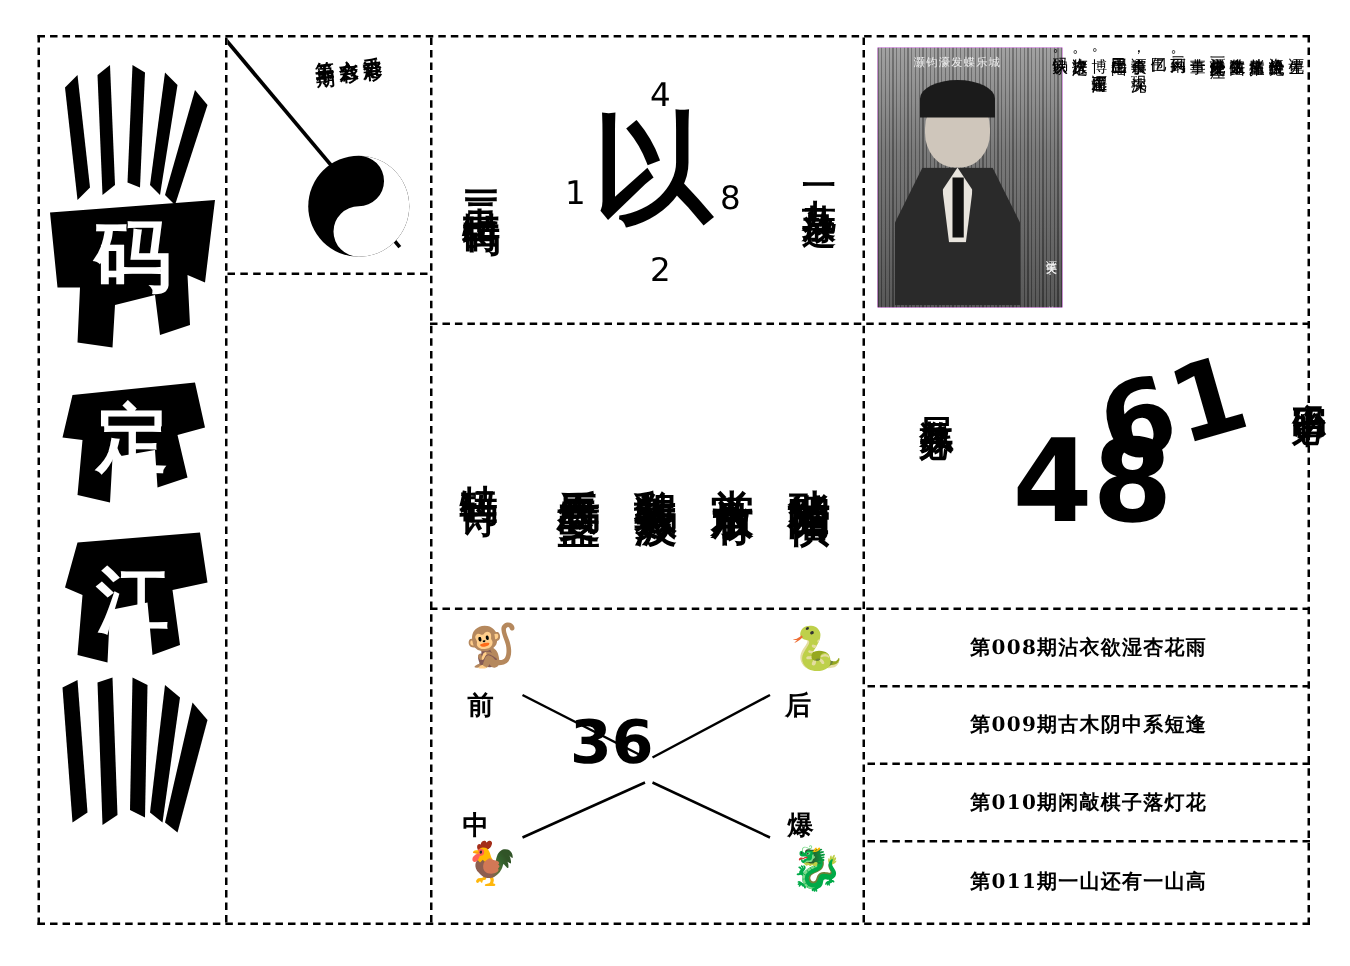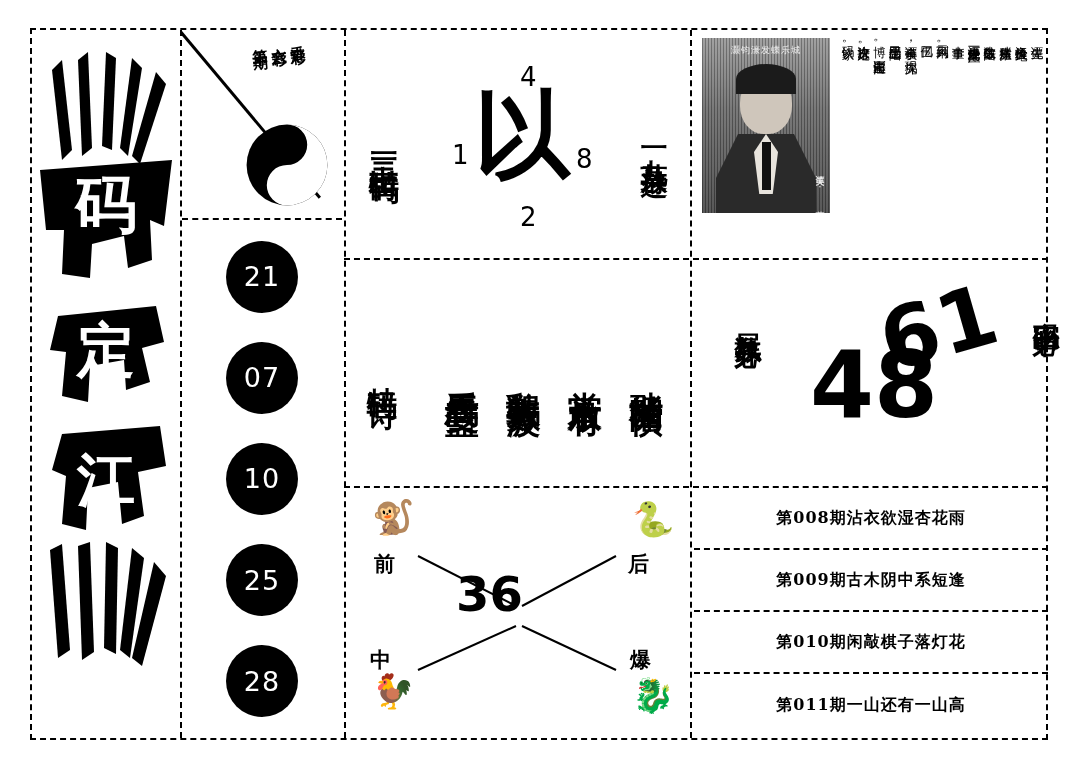--- a/index.html
+++ b/index.html
@@ -204,23 +204,24 @@
   
   .cell-photo {
     position: absolute;
     left: 694px; top: 32px;
     width: 354px; height: 224px;
     overflow: hidden;
   }
   .photo-box {
     position: absolute;
     left: 8px; top: 6px;
-    width: 128px; height: 175px;
+    width: 128px; height: 208px;
     background: #d946ef;
     overflow: hidden;
+    padding-left: 20px;
   }
   .photo-noise {
     position: absolute;
     inset: 0;
     background:
       repeating-linear-gradient(90deg, rgba(0,0,0,0.25) 0 1px, rgba(255,255,255,0.08) 1px 3px),
       linear-gradient(180deg, #9a9a9a 0%, #6f6f6f 40%, #4a4a4a 100%);
   }
   .photo-head {
     position: absolute;
@@ -475,27 +476,20 @@
       <span>第十二期</span>
     </div>
     <svg class="taiji" viewBox="0 0 100 100">
       <circle cx="50" cy="50" r="47" fill="#000"></circle>
       <path d="M50 3 a47 47 0 0 1 0 94 a23.5 23.5 0 0 1 0-47 a23.5 23.5 0 0 0 0-47" fill="#fff"></path>
       <circle cx="50" cy="26.5" r="8" fill="#000"></circle>
       <circle cx="50" cy="73.5" r="8" fill="#fff"></circle>
     </svg>
   </div>
 
-  <div class="balls-cell">
-    <div class="ball">21</div>
-    <div class="ball">07</div>
-    <div class="ball">10</div>
-    <div class="ball">25</div>
-    <div class="ball">28</div>
-  </div>
 
   <div class="cell-sanchu">
     <div class="vtext-big">三三出特码</div>
   </div>
 
   <div class="cell-yi">
     <div class="yi-char">以</div>
     <div class="num-s n4">4</div>
     <div class="num-s n1">1</div>
     <div class="num-s n8">8</div>

